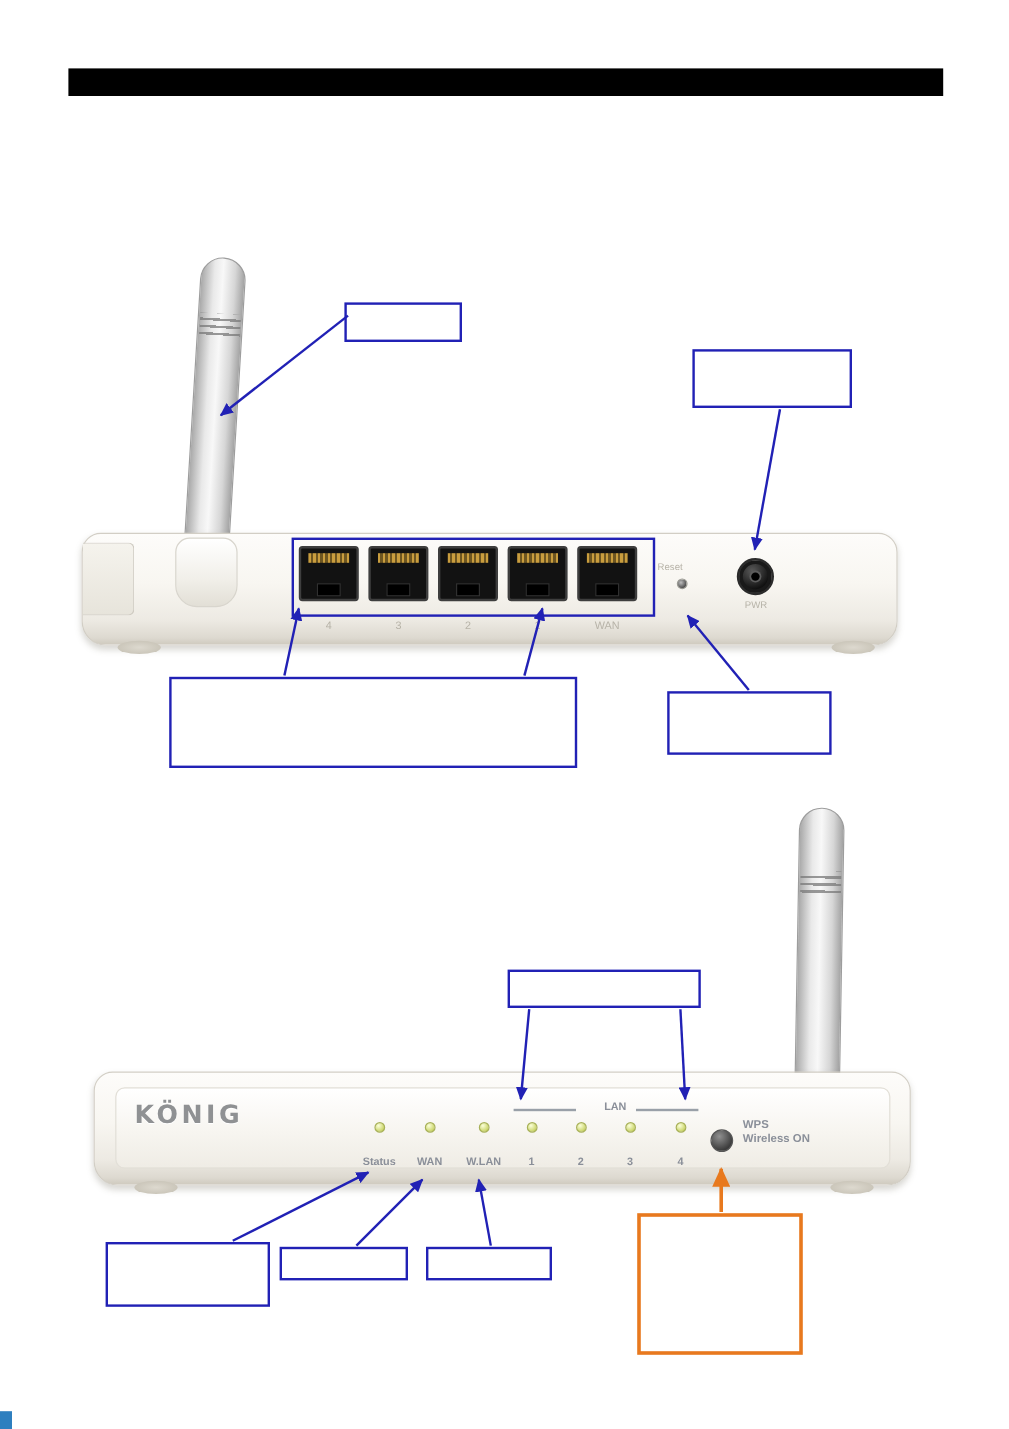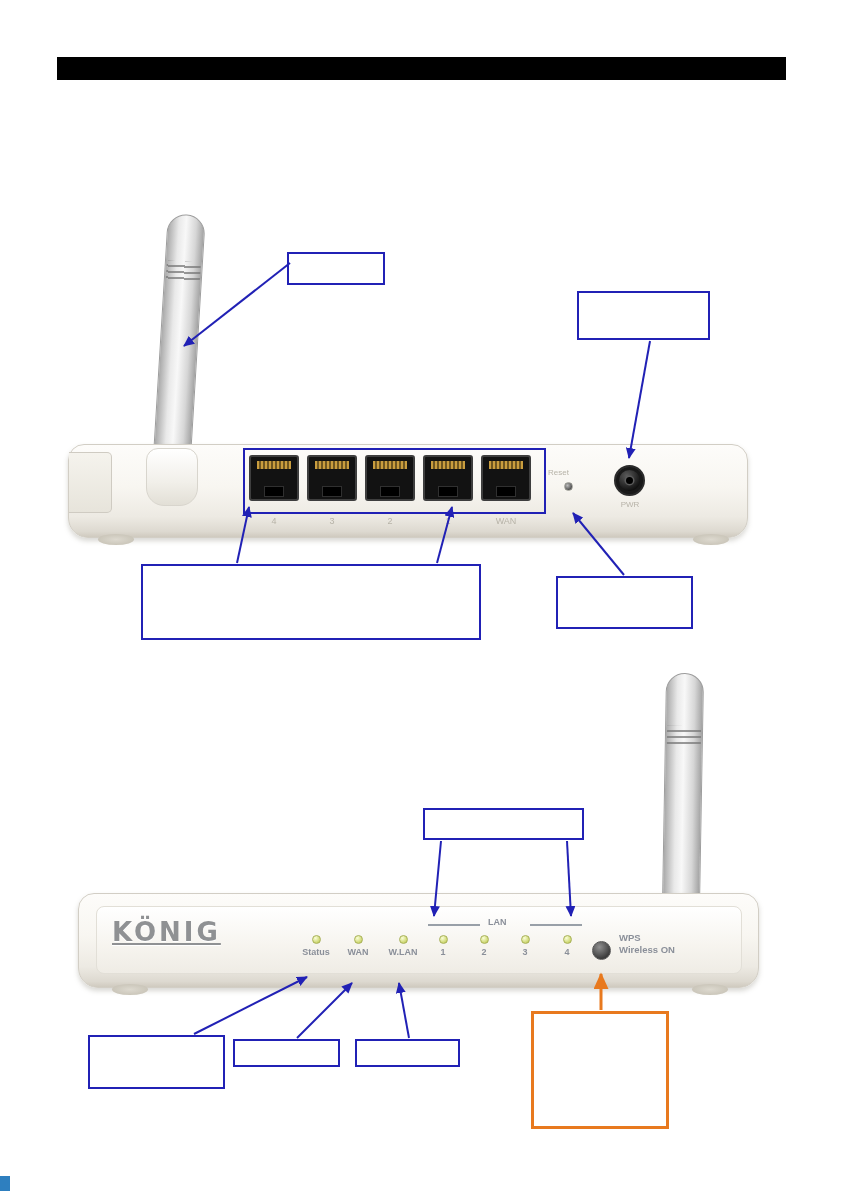--- a/index.html
+++ b/index.html
@@ -92,32 +92,32 @@
   .front-antenna { left: 662px; top: 673px; height: 232px; transform: rotate(1deg); transform-origin: 50% 100%; }
   .front-antenna .ridges { top: 52px; }
   .front-body { left: 78px; top: 893px; width: 681px; height: 95px; }
   .front-face {
     position: absolute; left: 96px; top: 906px; width: 646px; height: 68px;
     background: linear-gradient(180deg, #ffffff, #f7f5f0 55%, #efece5);
     border: 1px solid #e2dfd7; border-radius: 8px; box-sizing: border-box;
   }
   .brand {
     position: absolute; left: 112px; top: 917px;
-    font-family: "DejaVu Sans", sans-serif; font-size: 26px; font-weight: bold;
-    letter-spacing: 3px; color: #8f9193; text-shadow: 0 1px 0 #ffffff; text-decoration: underline;
+    font-family: "DejaVu Sans", sans-serif; font-size: 21px; font-weight: bold;
+    letter-spacing: 3px; color: #8f9193; text-shadow: 0 1px 0 #ffffff;
   }
   .led-item { position: absolute; top: 935px; width: 44px; text-align: center; }
   .led-dot {
     width: 9px; height: 9px; border-radius: 50%; margin: 0 auto;
     background: radial-gradient(circle at 35% 30%, #fbffd9, #ccd66e 70%, #b5bf4d);
     border: 1px solid #a8b159; box-sizing: border-box;
   }
-  .led-label { margin-top: 3px; font-size: 9px; font-weight: bold; color: #8a8f99; }
+  .led-label { margin-top: 19px; font-size: 9px; font-weight: bold; color: #8a8f99; }
   .lan-group-label {
-    position: absolute; left: 488px; top: 917px; width: 34px; text-align: left;
+    position: absolute; left: 488px; top: 917px; width: 34px; text-align: right;
     font-size: 9px; font-weight: bold; color: #8a8f99;
   }
   .lan-line { position: absolute; top: 924px; height: 0; border-top: 2px solid #99a0a8; }
   .lan-line.left  { left: 428px; width: 52px; }
   .lan-line.right { left: 530px; width: 52px; }
   .wps-button {
     position: absolute; left: 592px; top: 941px; width: 19px; height: 19px; border-radius: 50%;
     background: radial-gradient(circle at 38% 30%, #909090, #3e3e3e 70%, #2d2d2d);
     border: 1px solid #565656; box-sizing: border-box;
   }

